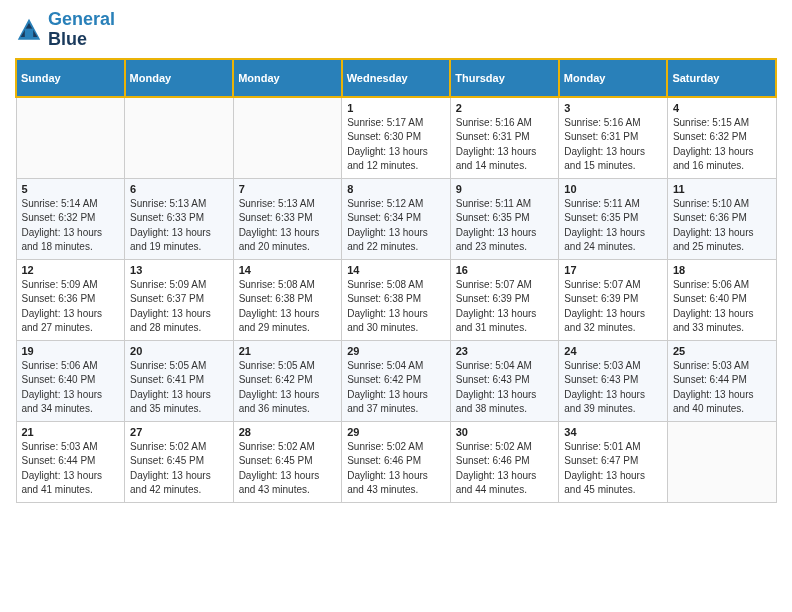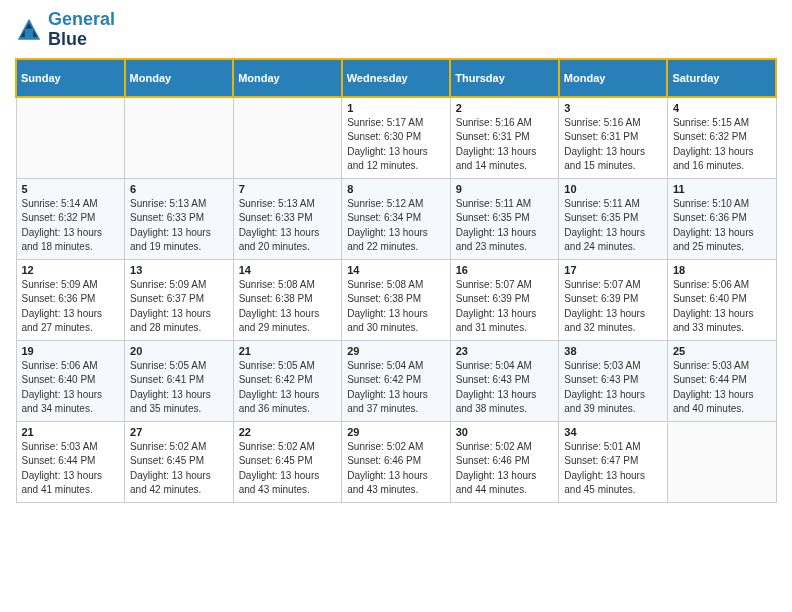--- a/index.html
+++ b/index.html
@@ -219,39 +219,39 @@
         </td>
         <td>
           <span class="day-number">29</span>
           <div class="day-info">Sunrise: 5:04 AM<br>Sunset: 6:42 PM<br>Daylight: 13 hours<br>and 37 minutes.</div>
         </td>
         <td>
           <span class="day-number">23</span>
           <div class="day-info">Sunrise: 5:04 AM<br>Sunset: 6:43 PM<br>Daylight: 13 hours<br>and 38 minutes.</div>
         </td>
         <td>
-          <span class="day-number">38</span>
+          <span class="day-number">24</span>
           <div class="day-info">Sunrise: 5:03 AM<br>Sunset: 6:43 PM<br>Daylight: 13 hours<br>and 39 minutes.</div>
         </td>
         <td>
           <span class="day-number">25</span>
           <div class="day-info">Sunrise: 5:03 AM<br>Sunset: 6:44 PM<br>Daylight: 13 hours<br>and 40 minutes.</div>
         </td>
       </tr>
       <tr>
         <td>
           <span class="day-number">21</span>
           <div class="day-info">Sunrise: 5:03 AM<br>Sunset: 6:44 PM<br>Daylight: 13 hours<br>and 41 minutes.</div>
         </td>
         <td>
           <span class="day-number">27</span>
           <div class="day-info">Sunrise: 5:02 AM<br>Sunset: 6:45 PM<br>Daylight: 13 hours<br>and 42 minutes.</div>
         </td>
         <td>
-          <span class="day-number">22</span>
+          <span class="day-number">28</span>
           <div class="day-info">Sunrise: 5:02 AM<br>Sunset: 6:45 PM<br>Daylight: 13 hours<br>and 43 minutes.</div>
         </td>
         <td>
           <span class="day-number">29</span>
           <div class="day-info">Sunrise: 5:02 AM<br>Sunset: 6:46 PM<br>Daylight: 13 hours<br>and 43 minutes.</div>
         </td>
         <td>
           <span class="day-number">30</span>
           <div class="day-info">Sunrise: 5:02 AM<br>Sunset: 6:46 PM<br>Daylight: 13 hours<br>and 44 minutes.</div>
         </td>

